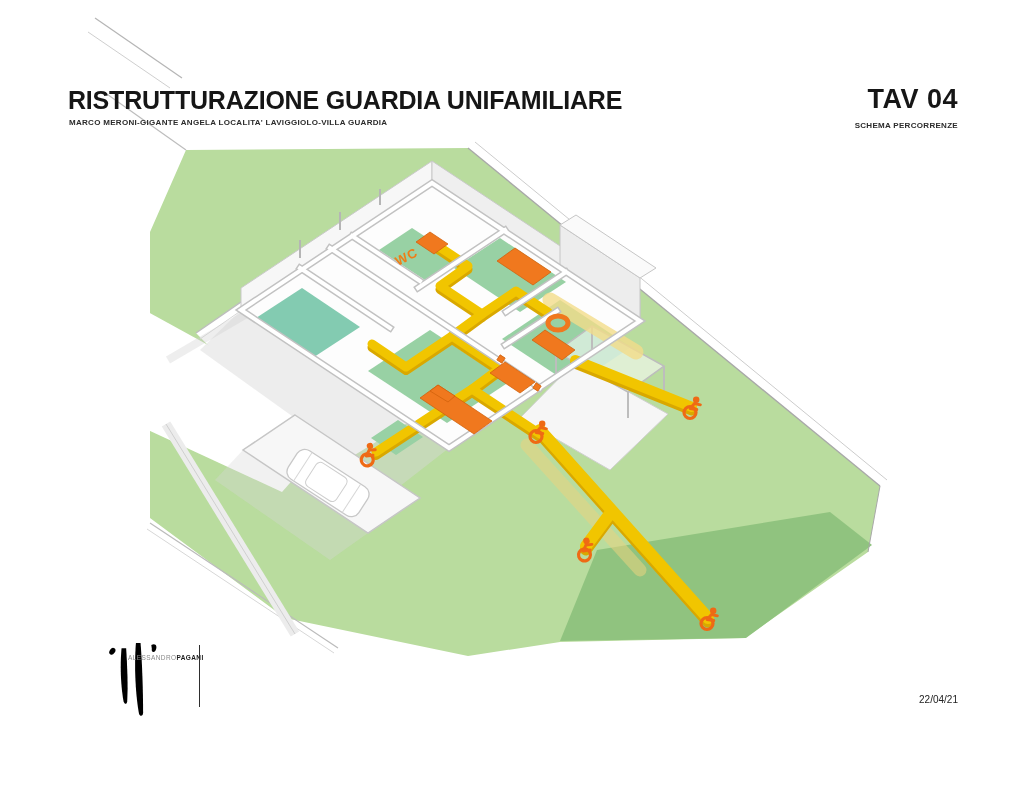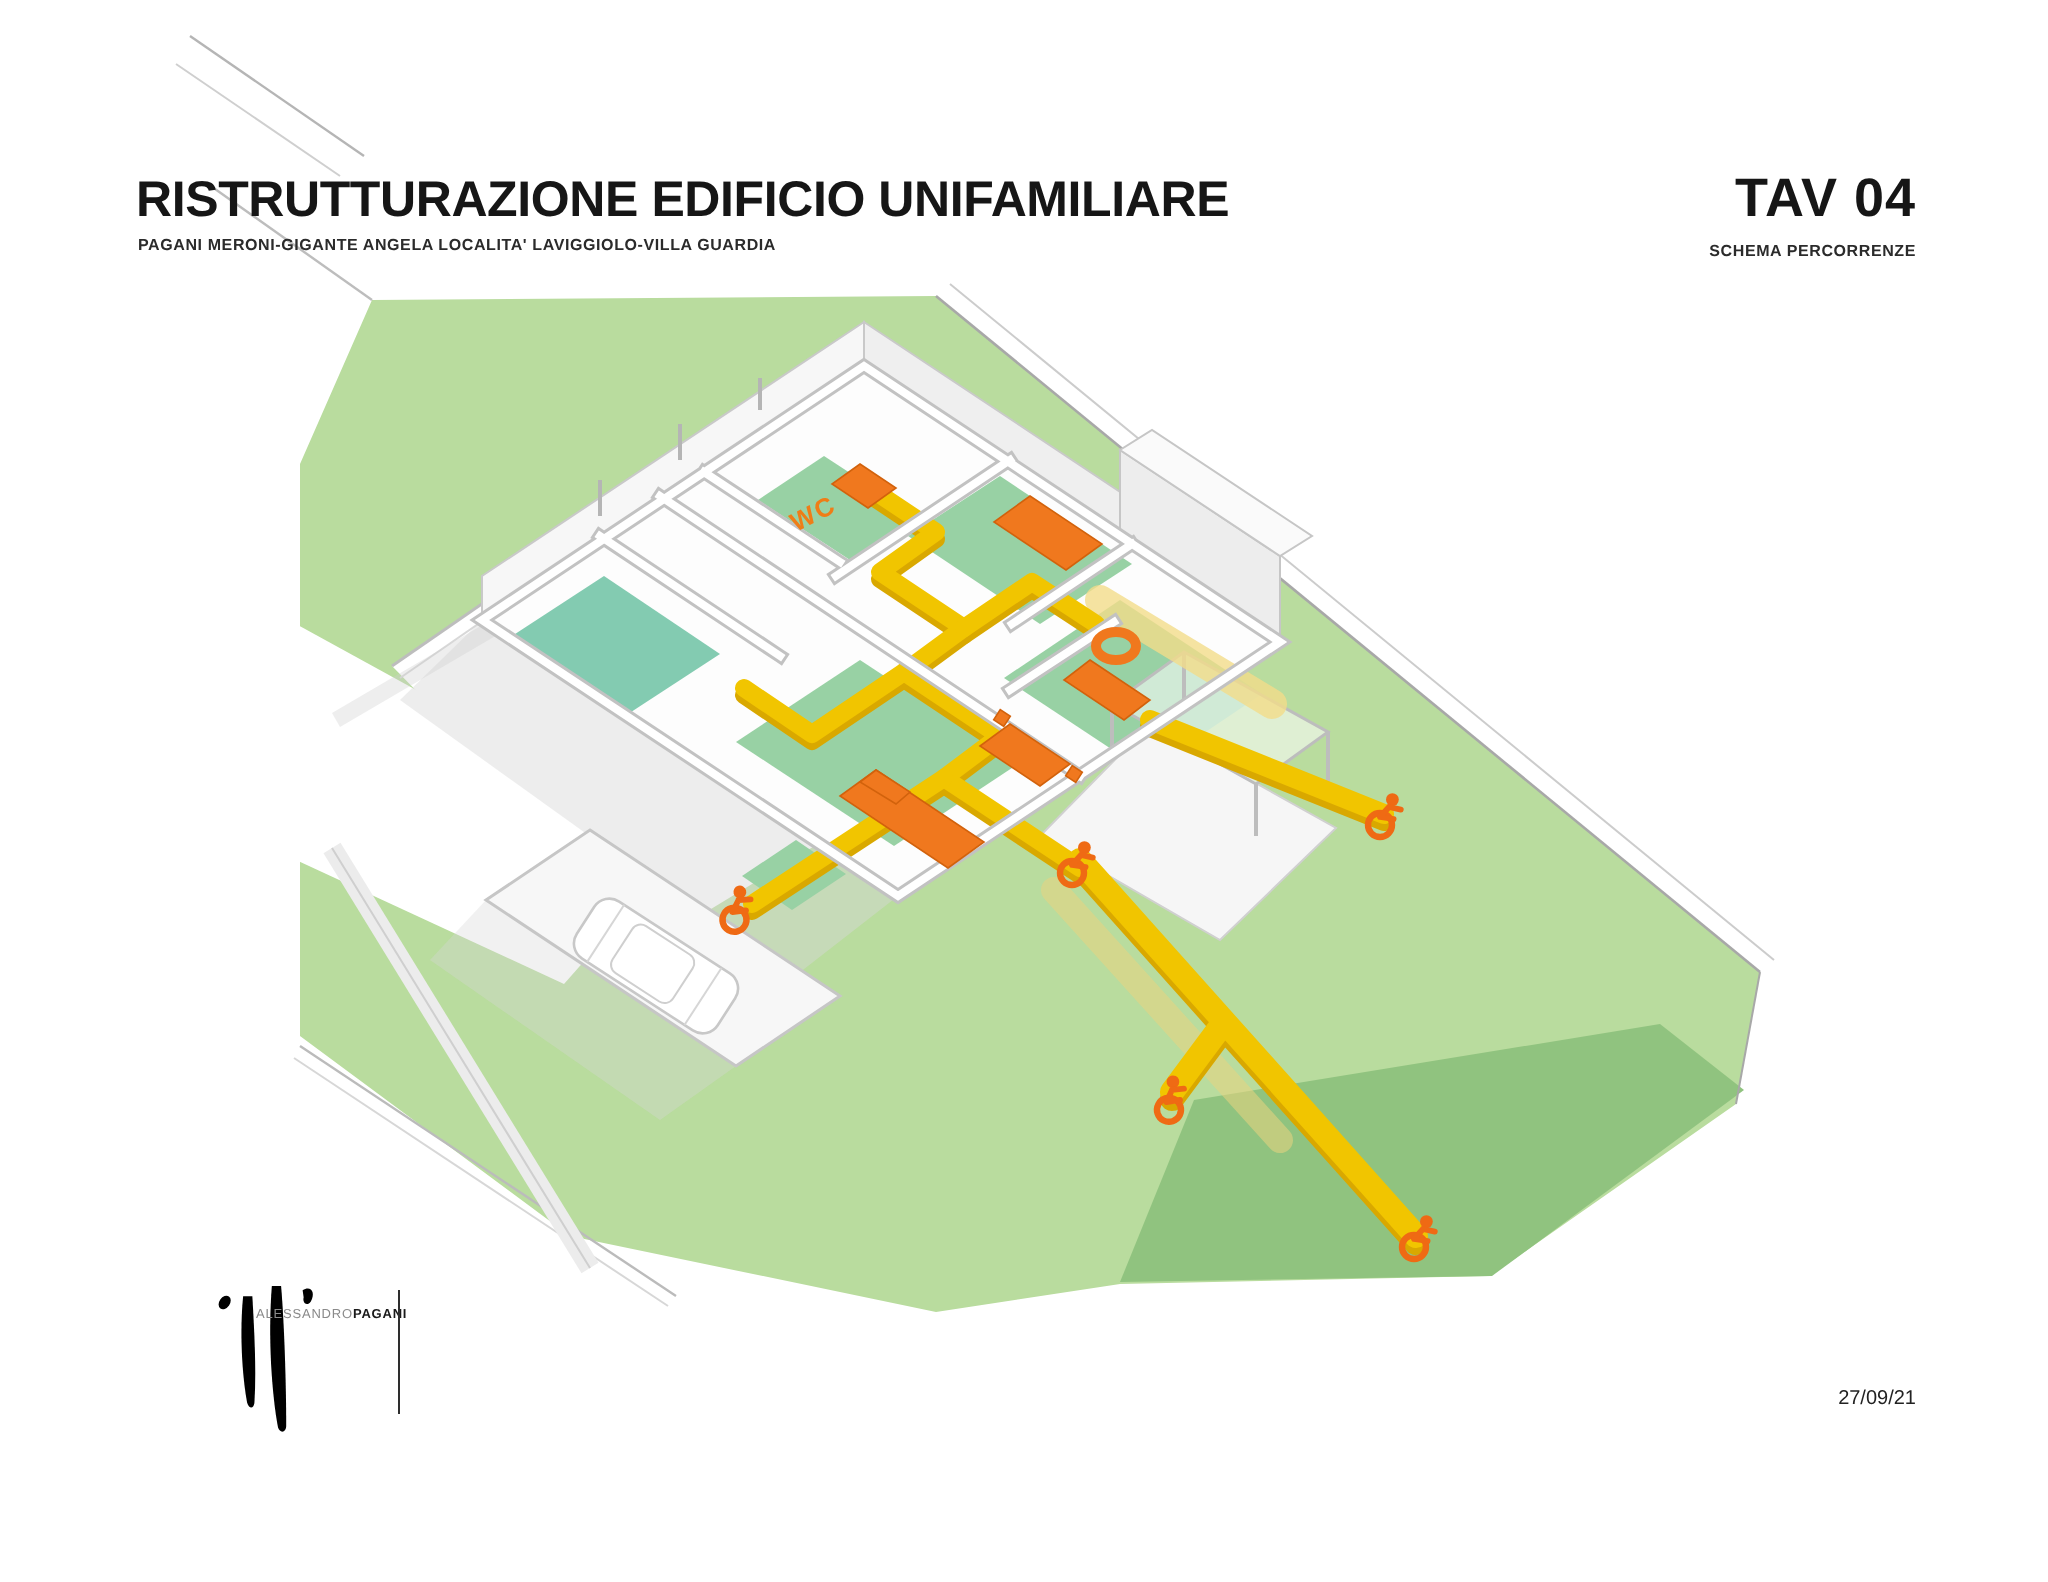--- a/index.html
+++ b/index.html
@@ -153,29 +153,29 @@
 
     <g color="#ef6a14">
       <use href="#wheelchair-sym" transform="translate(368,455) rotate(-15)"></use>
       <use href="#wheelchair-sym" transform="translate(538,432)"></use>
       <use href="#wheelchair-sym" transform="translate(692,408)"></use>
       <use href="#wheelchair-sym" transform="translate(585,550) rotate(-18)"></use>
       <use href="#wheelchair-sym" transform="translate(709,619)"></use>
     </g>
   </svg>
 
-  <div class="hdr-title">RISTRUTTURAZIONE EDIFICIO UNIFAMILIARE</div>
-  <div class="hdr-sub">PAGANI MERONI-GIGANTE ANGELA LOCALITA' LAVIGGIOLO-VILLA GUARDIA</div>
+  <div class="hdr-title">RISTRUTTURAZIONE GUARDIA UNIFAMILIARE</div>
+  <div class="hdr-sub">MARCO MERONI-GIGANTE ANGELA LOCALITA' LAVIGGIOLO-VILLA GUARDIA</div>
   <div class="hdr-tav">TAV 04</div>
   <div class="hdr-schema">SCHEMA PERCORRENZE</div>
 
   <div class="logo-box">
     <svg viewBox="0 0 60 78" width="126" height="80" xmlns="http://www.w3.org/2000/svg">
       <ellipse cx="4" cy="9" rx="2.6" ry="3.6" transform="rotate(35 4 9)" fill="#000"></ellipse>
       <path d="M13,6 C11,26 13,48 15,58 C16,61 18,61 18.5,58 C19.5,42 18.5,24 17.5,6 Z" fill="#000"></path>
       <path d="M27,1 C25,26 27,54 30,70 C31,73 34,72.5 34,69 C34,48 33,18 31.5,1 Z" fill="#000"></path>
       <path d="M42,3 C46,0.5 48.5,4 46,8.5 C44.3,11 41.8,9.5 42.5,6.5 Z" fill="#000"></path>
     </svg>
   </div>
   <div class="logo-name"><span>ALESSANDRO</span><b>PAGANI</b></div>
   <div class="foot-divider"></div>
-  <div class="date">27/09/21</div>
+  <div class="date">22/04/21</div>
 </div>
 
 </body></html>

